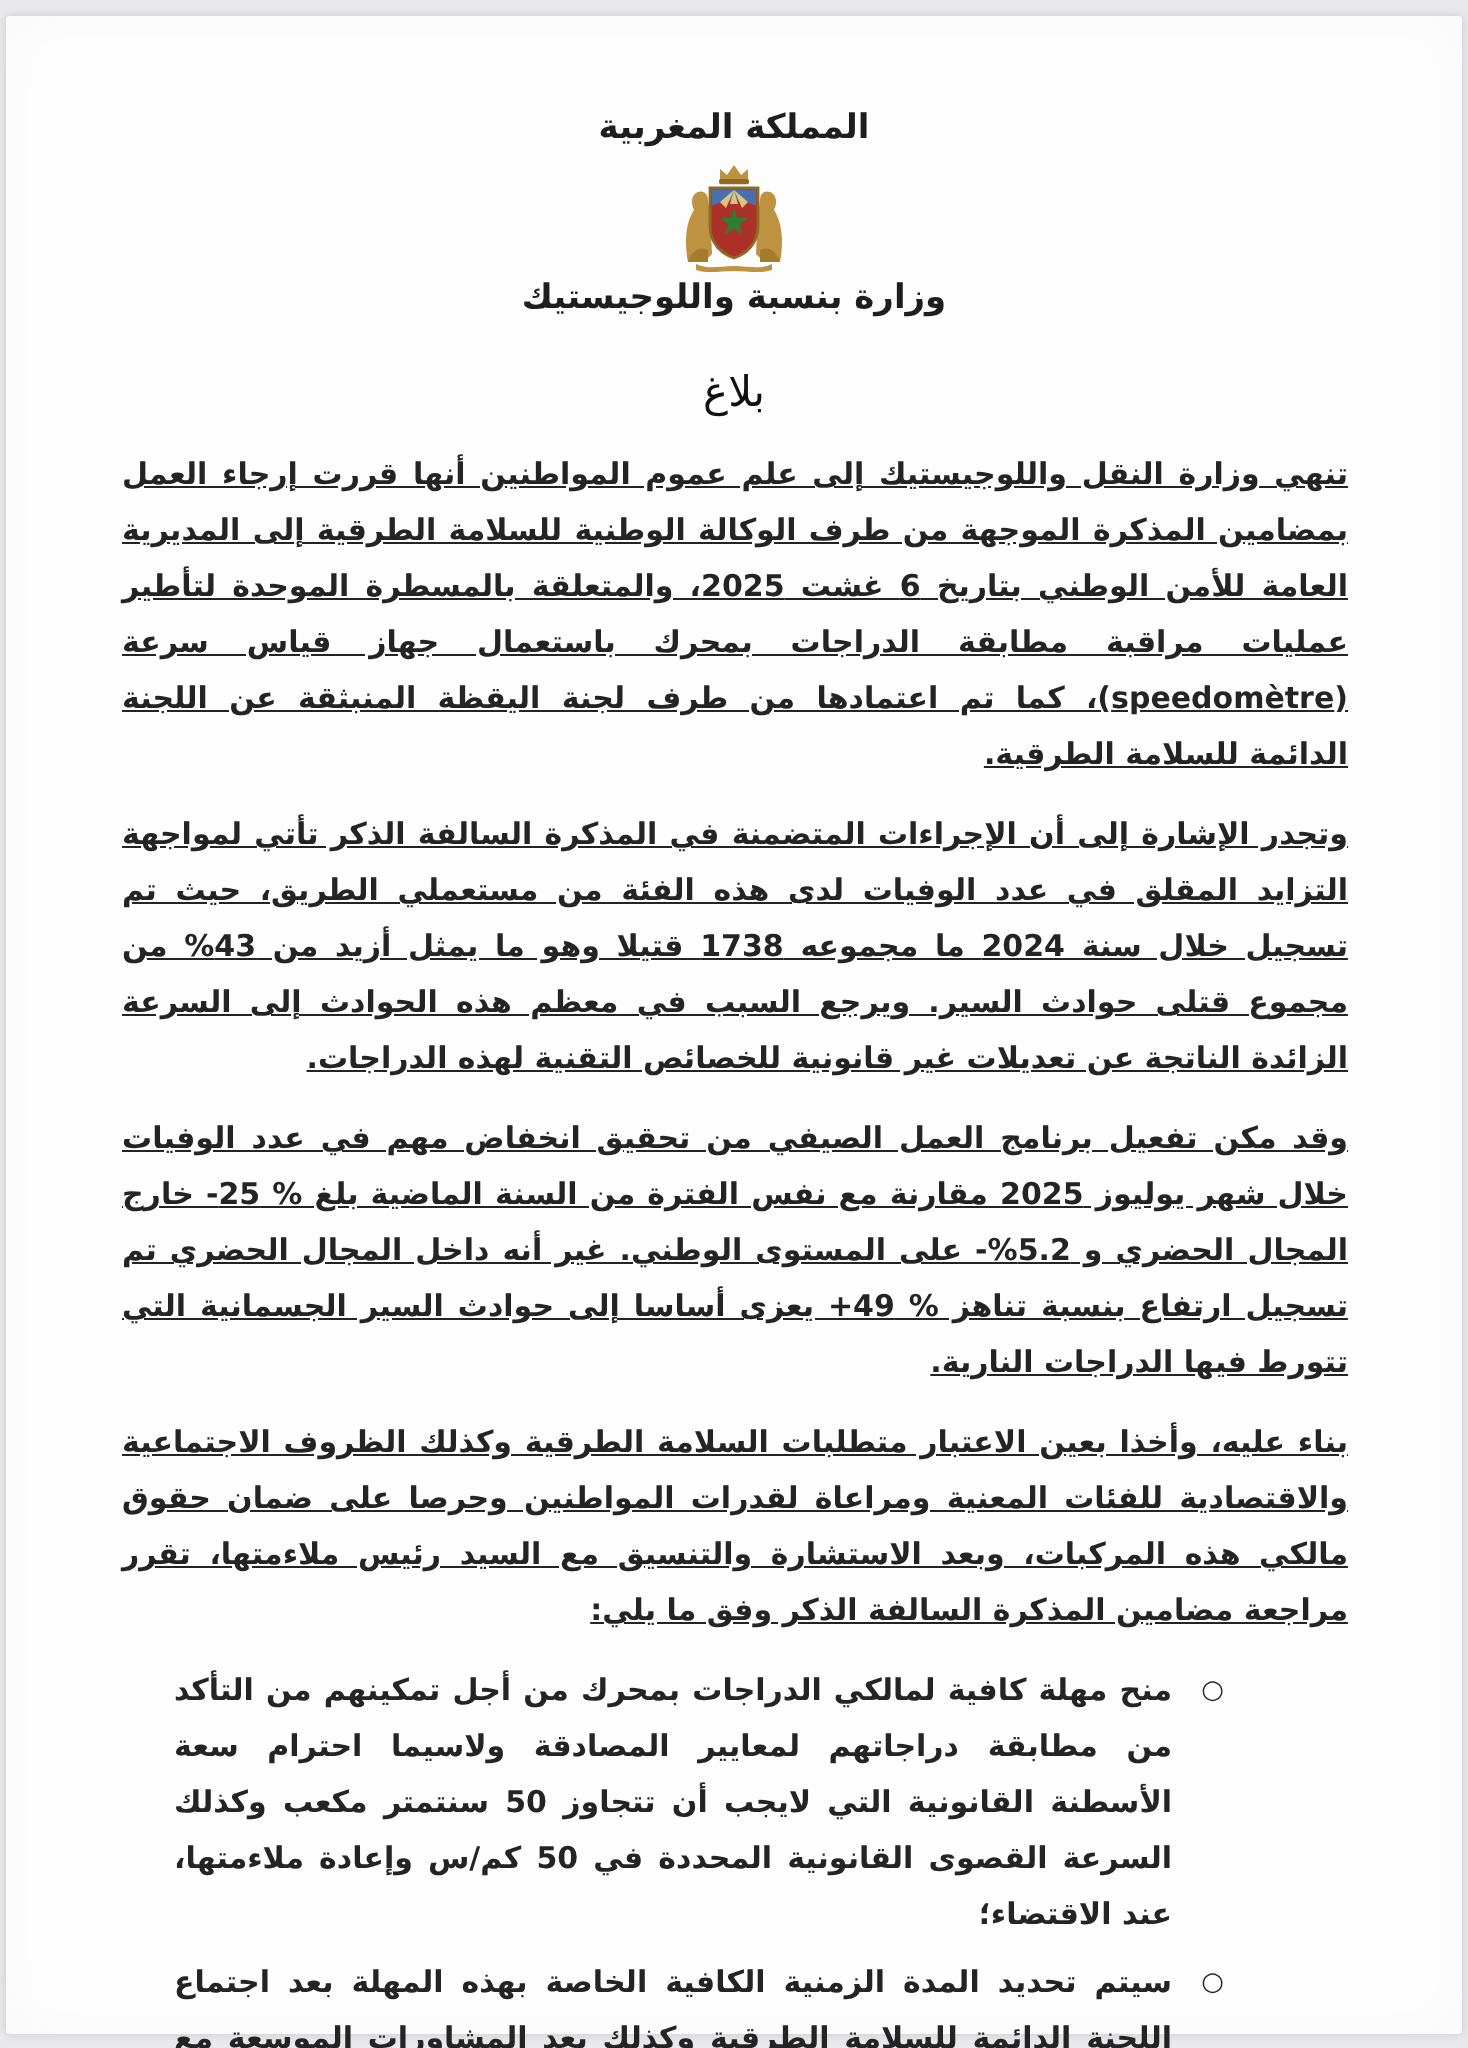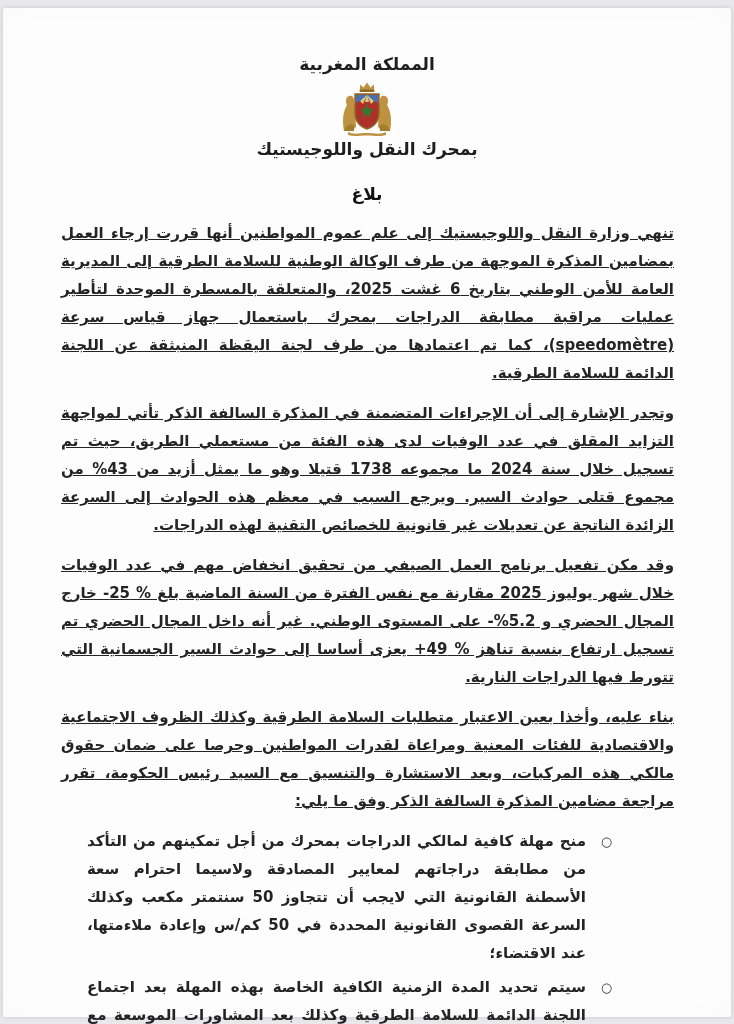--- a/index.html
+++ b/index.html
@@ -12,21 +12,21 @@
   .page{
     position:absolute;top:8px;left:3px;right:3px;bottom:7px;
     background:#fdfdfd;
     box-shadow:0 0 5px rgba(0,0,0,0.14), inset 0 0 30px rgba(0,0,0,0.015);
     border-radius:2px;
   }
   .header{text-align:center;padding-top:46px;color:#1e1e1e;}
   .kingdom{font-size:17px;font-weight:bold;}
   .emblem{display:block;margin:7px auto 2px;}
   .ministry{font-size:17px;font-weight:bold;margin-top:2px;}
-  .doc-title{font-size:17px;font-weight:bold;margin-top:25px;color:#111;}
+  .doc-title{font-size:21px;font-weight:normal;margin-top:25px;color:#111;}
   .doc-body{
     direction:rtl;
     padding:15px 57px 0 58px;
     font-size:15px;line-height:28px;font-weight:bold;
     color:#242424;
     text-align:justify;
   }
   .doc-body p{margin:0 0 12px 0;text-decoration:underline;}
   .doc-body ul{margin:8px 0 0 0;padding:0 88px 0 26px;list-style:none;}
   .doc-body li{position:relative;margin-bottom:6px;}
@@ -63,29 +63,29 @@
       <g>
         <path d="M17,13 L41,13 L41,32 C41,41 35,46 29,48 C23,46 17,41 17,32 Z" fill="#ac3129" stroke="#8f6a24" stroke-width="1.4"></path>
         <path d="M18,14 L40,14 L40,22 C33,18 25,18 18,22 Z" fill="#4a6fae"></path>
         <path d="M29,14 L31,21 L27,21 Z M29,14 L36,20 L33,23 Z M29,14 L22,20 L25,23 Z" fill="#e8d27c" opacity="0.9"></path>
         <polygon points="29,23 30.7,28 36,28 31.8,31.2 33.4,36.4 29,33.2 24.6,36.4 26.2,31.2 22,28 27.3,28" fill="#2f7d33"></polygon>
       </g>
 
       <path d="M10,51 C16,54 22,52 29,52 C36,52 42,54 48,51 L48,54 C42,56 36,54.5 29,54.5 C22,54.5 16,56 10,54 Z" fill="#bd9240"></path>
     </svg>
 
-    <div class="ministry">بمحرك النقل واللوجيستيك</div>
+    <div class="ministry">وزارة بنسبة واللوجيستيك</div>
     <div class="doc-title">بلاغ</div>
   </div>
 
   <div class="doc-body" dir="rtl">
     <p>تنهي وزارة النقل واللوجيستيك إلى علم عموم المواطنين أنها قررت إرجاء العمل بمضامين المذكرة الموجهة من طرف الوكالة الوطنية للسلامة الطرقية إلى المديرية العامة للأمن الوطني بتاريخ 6 غشت 2025، والمتعلقة بالمسطرة الموحدة لتأطير عمليات مراقبة مطابقة الدراجات بمحرك باستعمال جهاز قياس سرعة (speedomètre)، كما تم اعتمادها من طرف لجنة اليقظة المنبثقة عن اللجنة الدائمة للسلامة الطرقية.</p>
     <p>وتجدر الإشارة إلى أن الإجراءات المتضمنة في المذكرة السالفة الذكر تأتي لمواجهة التزايد المقلق في عدد الوفيات لدى هذه الفئة من مستعملي الطريق، حيث تم تسجيل خلال سنة 2024 ما مجموعه 1738 قتيلا وهو ما يمثل أزيد من 43% من مجموع قتلى حوادث السير. ويرجع السبب في معظم هذه الحوادث إلى السرعة الزائدة الناتجة عن تعديلات غير قانونية للخصائص التقنية لهذه الدراجات.</p>
     <p>وقد مكن تفعيل برنامج العمل الصيفي من تحقيق انخفاض مهم في عدد الوفيات خلال شهر يوليوز 2025 مقارنة مع نفس الفترة من السنة الماضية بلغ % 25- خارج المجال الحضري و 5.2%- على المستوى الوطني. غير أنه داخل المجال الحضري تم تسجيل ارتفاع بنسبة تناهز % 49+ يعزى أساسا إلى حوادث السير الجسمانية التي تتورط فيها الدراجات النارية.</p>
-    <p>بناء عليه، وأخذا بعين الاعتبار متطلبات السلامة الطرقية وكذلك الظروف الاجتماعية والاقتصادية للفئات المعنية ومراعاة لقدرات المواطنين وحرصا على ضمان حقوق مالكي هذه المركبات، وبعد الاستشارة والتنسيق مع السيد رئيس الحكومة، تقرر مراجعة مضامين المذكرة السالفة الذكر وفق ما يلي:</p>
+    <p>بناء عليه، وأخذا بعين الاعتبار متطلبات السلامة الطرقية وكذلك الظروف الاجتماعية والاقتصادية للفئات المعنية ومراعاة لقدرات المواطنين وحرصا على ضمان حقوق مالكي هذه المركبات، وبعد الاستشارة والتنسيق مع السيد رئيس ملاءمتها، تقرر مراجعة مضامين المذكرة السالفة الذكر وفق ما يلي:</p>
 
     <ul>
       <li>
         <span class="bullet-marker">○</span>
         <span>منح مهلة كافية لمالكي الدراجات بمحرك من أجل تمكينهم من التأكد من مطابقة دراجاتهم لمعايير المصادقة ولاسيما احترام سعة الأسطنة القانونية التي لايجب أن تتجاوز 50 سنتمتر مكعب وكذلك السرعة القصوى القانونية المحددة في 50 كم/س وإعادة ملاءمتها، عند الاقتضاء؛</span>
       </li>
       <li>
         <span class="bullet-marker">○</span>
         <span>سيتم تحديد المدة الزمنية الكافية الخاصة بهذه المهلة بعد اجتماع اللجنة الدائمة للسلامة الطرقية وكذلك بعد المشاورات الموسعة مع كافة الفاعلين والمتدخلين المعنيين التي ستشرف عليها وزارة النقل واللوجيستيك؛</span>
       </li>

